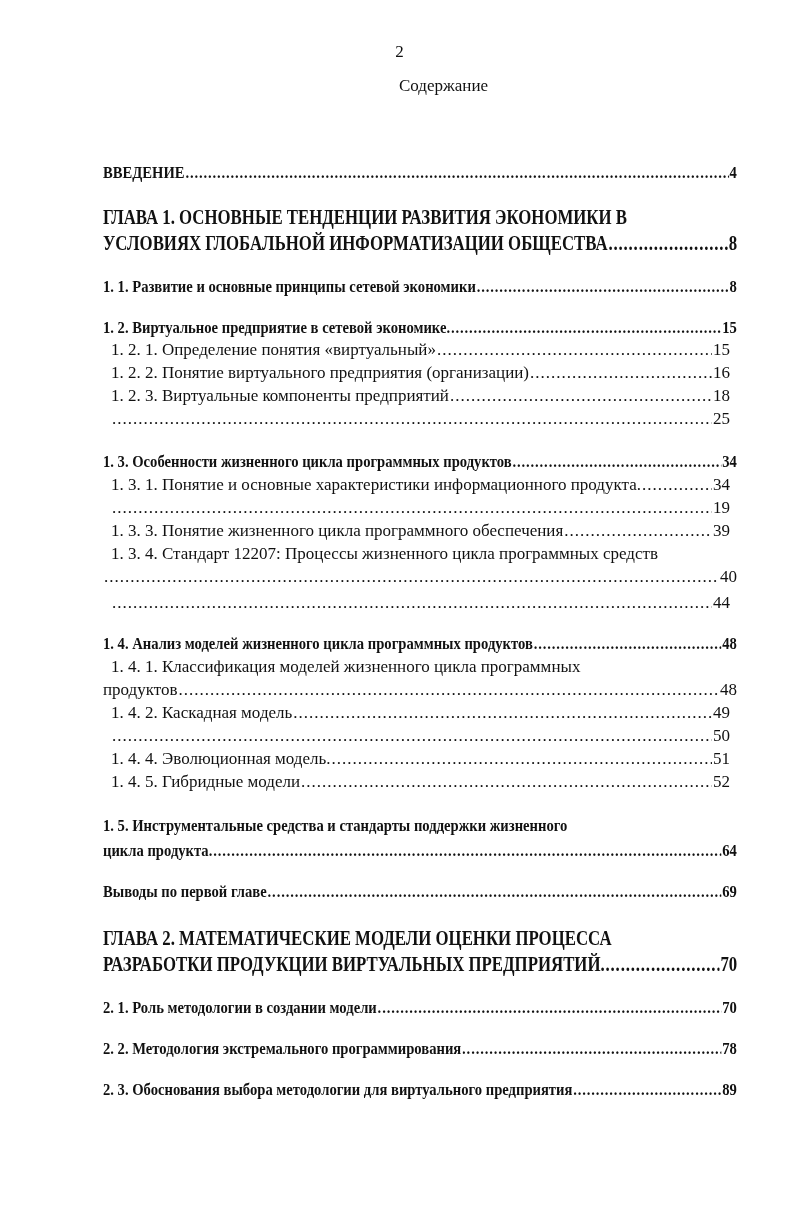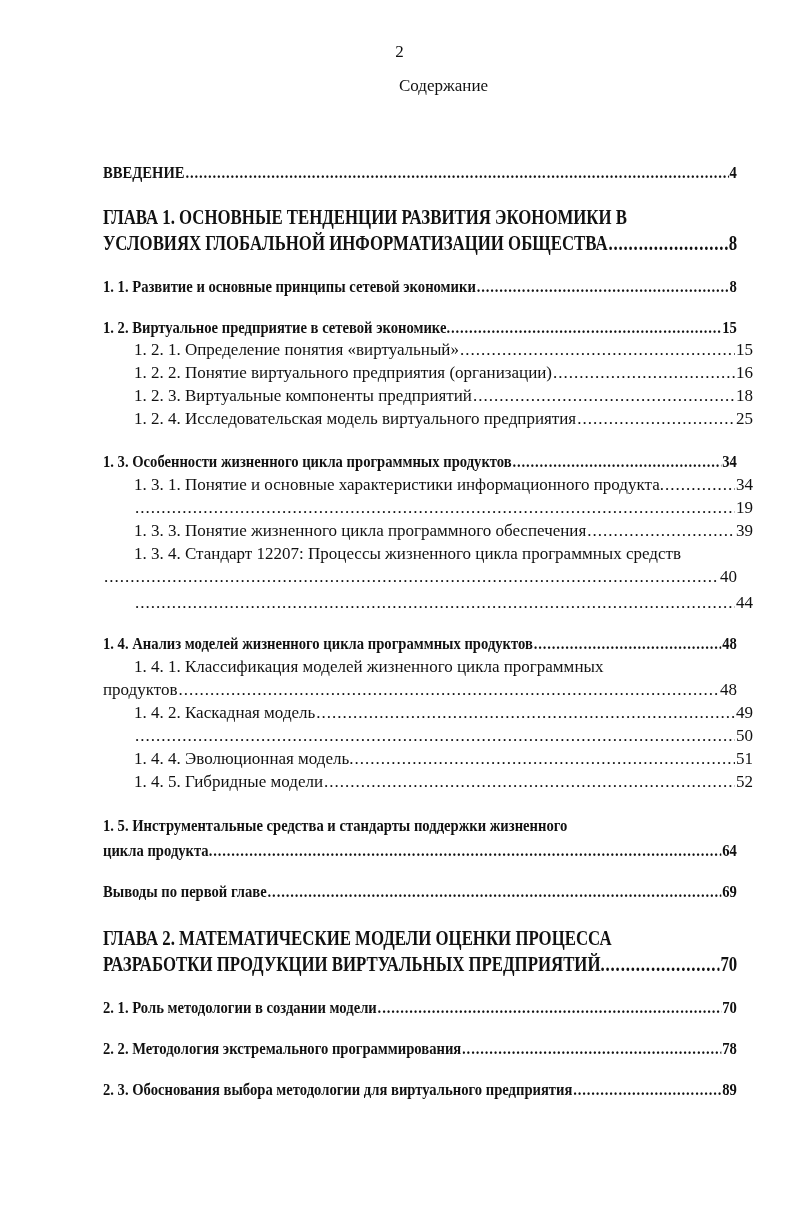--- a/index.html
+++ b/index.html
@@ -7,21 +7,21 @@
          font-family: "Liberation Serif", "DejaVu Serif", serif; color: #111; }
   .page-num { position: absolute; top: 42px; left: 0; width: 799px; text-align: center;
               font-size: 17px; }
   .page-title { position: absolute; top: 76px; left: 0; width: 799px; text-align: center;
                 font-size: 17px; padding-left: 88px; box-sizing: border-box; }
   .toc { position: absolute; left: 103px; width: 634px; top: 0; }
   .row { position: absolute; left: 0; width: 634px; display: flex; align-items: baseline;
          white-space: nowrap; font-size: 17px; line-height: 21px; }
   .row.bold { font-weight: bold; font-size: 17px; transform: scaleX(0.86); transform-origin: left; width: 737px; }
   .row.chapter { font-weight: bold; font-size: 20px; transform: scaleX(0.84); transform-origin: left; width: 755px; }
-  .row.sub { left: 31px; width: 619px; }
+  .row.sub { left: 8px; width: 619px; }
   .row .t { flex: 0 0 auto; }
   .row .dots { flex: 1 1 auto; overflow: hidden; margin: 0 1px; letter-spacing: 1px; }
   .row .dots::after { content: "........................................................................................................................................................................................................................................"; }
   .row .p { flex: 0 0 auto; }
   .row.cont { left: 0; width: 634px; align-items: flex-end; }
 </style>
 </head>
 <body>
 
 <div class="page-num">2</div>
@@ -64,21 +64,20 @@
     <span class="t">1. 2. 2. Понятие виртуального предприятия (организации)</span>
       <span class="dots"></span>
       <span class="p">16</span>
   </div>
   <div class="row sub" style="top:385px">
     <span class="t">1. 2. 3. Виртуальные компоненты предприятий</span>
       <span class="dots"></span>
       <span class="p">18</span>
   </div>
   <div class="row sub" style="top:408px">
-    <span class="t">1. 2. 4. Исследовательская модель виртуального предприятия</span>
       <span class="dots"></span>
       <span class="p">25</span>
   </div>
 
   <div class="row bold" style="top:451px">
     <span class="t">1. 3. Особенности жизненного цикла программных продуктов</span>
       <span class="dots"></span>
       <span class="p">34</span>
   </div>
   <div class="row sub" style="top:474px">

